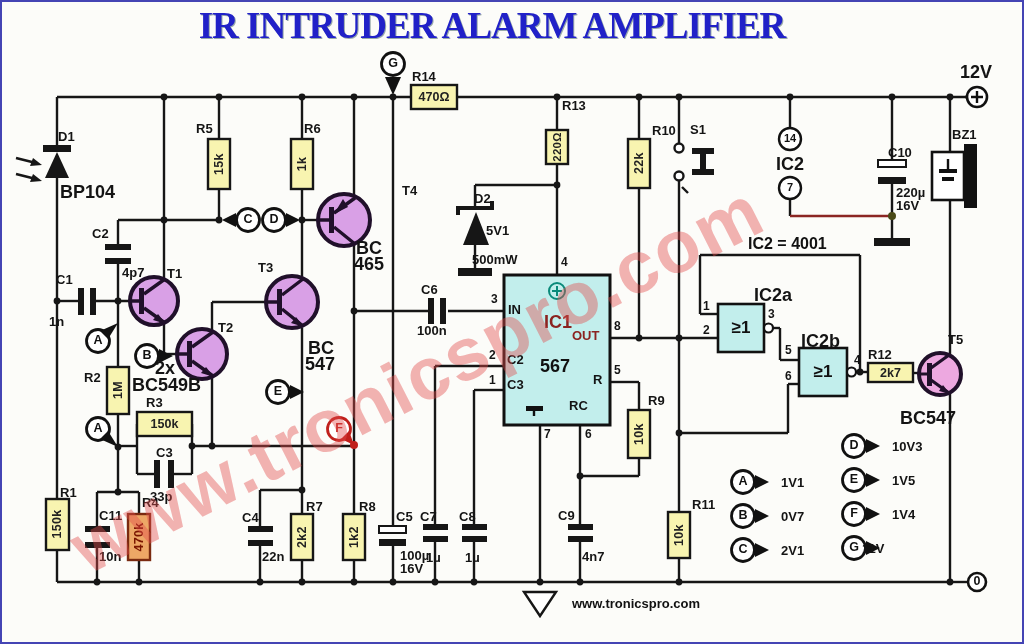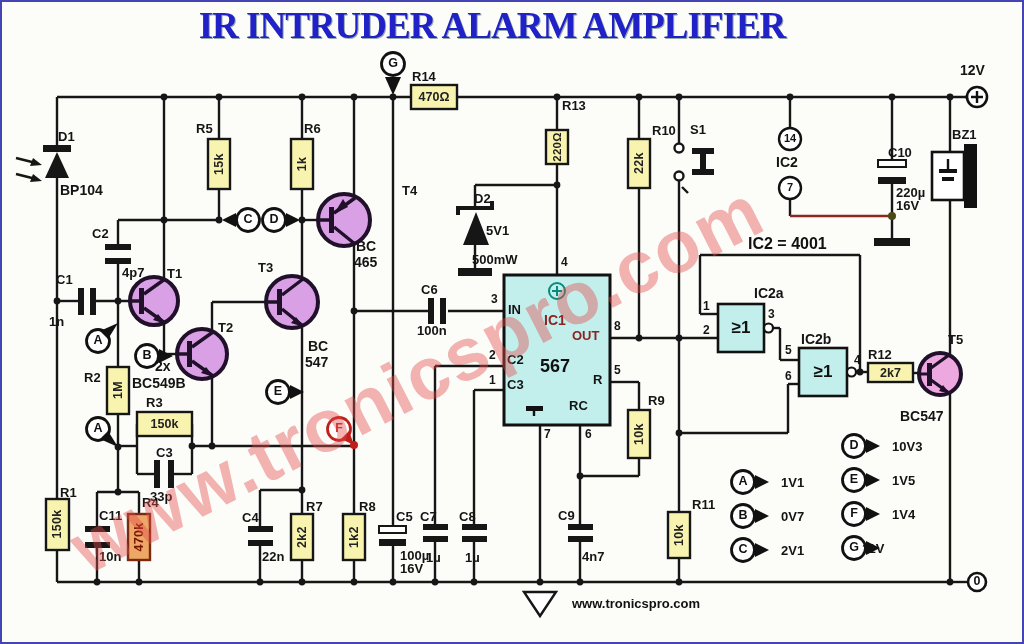--- a/index.html
+++ b/index.html
@@ -7,21 +7,21 @@
          box-sizing:border-box;overflow:hidden;font-family:"Liberation Sans",sans-serif;}
   svg{position:absolute;left:0;top:0;}
   .title{position:absolute;left:120px;top:2px;width:740px;text-align:center;
          font-family:"Liberation Serif",serif;font-weight:bold;font-size:37px;
          color:#2121c8;letter-spacing:-1px;text-shadow:1px 1px 0 #9aa;}
   .logo{position:absolute;left:452px;top:54px;display:flex;align-items:center;
         font-weight:bold;font-size:30px;letter-spacing:-1px;color:#161616;}
   .logo .chip{width:21px;height:21px;background:#e8432a;border:2px solid #b52a18;margin:0 1px;}
   .logo .pro{color:#e8441f;}
   .lbl{position:absolute;font-weight:bold;font-size:13px;color:#141414;white-space:nowrap;}
-  .lbl2{position:absolute;font-weight:bold;font-size:14px;color:#141414;white-space:nowrap;}
+  .lbl2{position:absolute;font-weight:bold;font-size:18px;color:#141414;white-space:nowrap;}
   .sm{position:absolute;font-weight:bold;font-size:12px;color:#141414;white-space:nowrap;}
   .vv{position:absolute;width:44px;height:18px;display:flex;align-items:center;justify-content:center;
       font-weight:bold;font-size:12.5px;color:#222;transform:rotate(-90deg);letter-spacing:.3px;}
   .vh{position:absolute;display:flex;align-items:center;justify-content:center;
       font-weight:bold;font-size:12.5px;color:#222;}
   .tp{position:absolute;width:22px;height:16px;text-align:center;font-weight:bold;font-size:12.5px;color:#111;}
   .red{color:#c0201c;}
   .maroon{color:#8b2320;}
   .gsym{position:absolute;display:flex;align-items:center;justify-content:center;
         font-weight:bold;font-size:17px;color:#111;}

